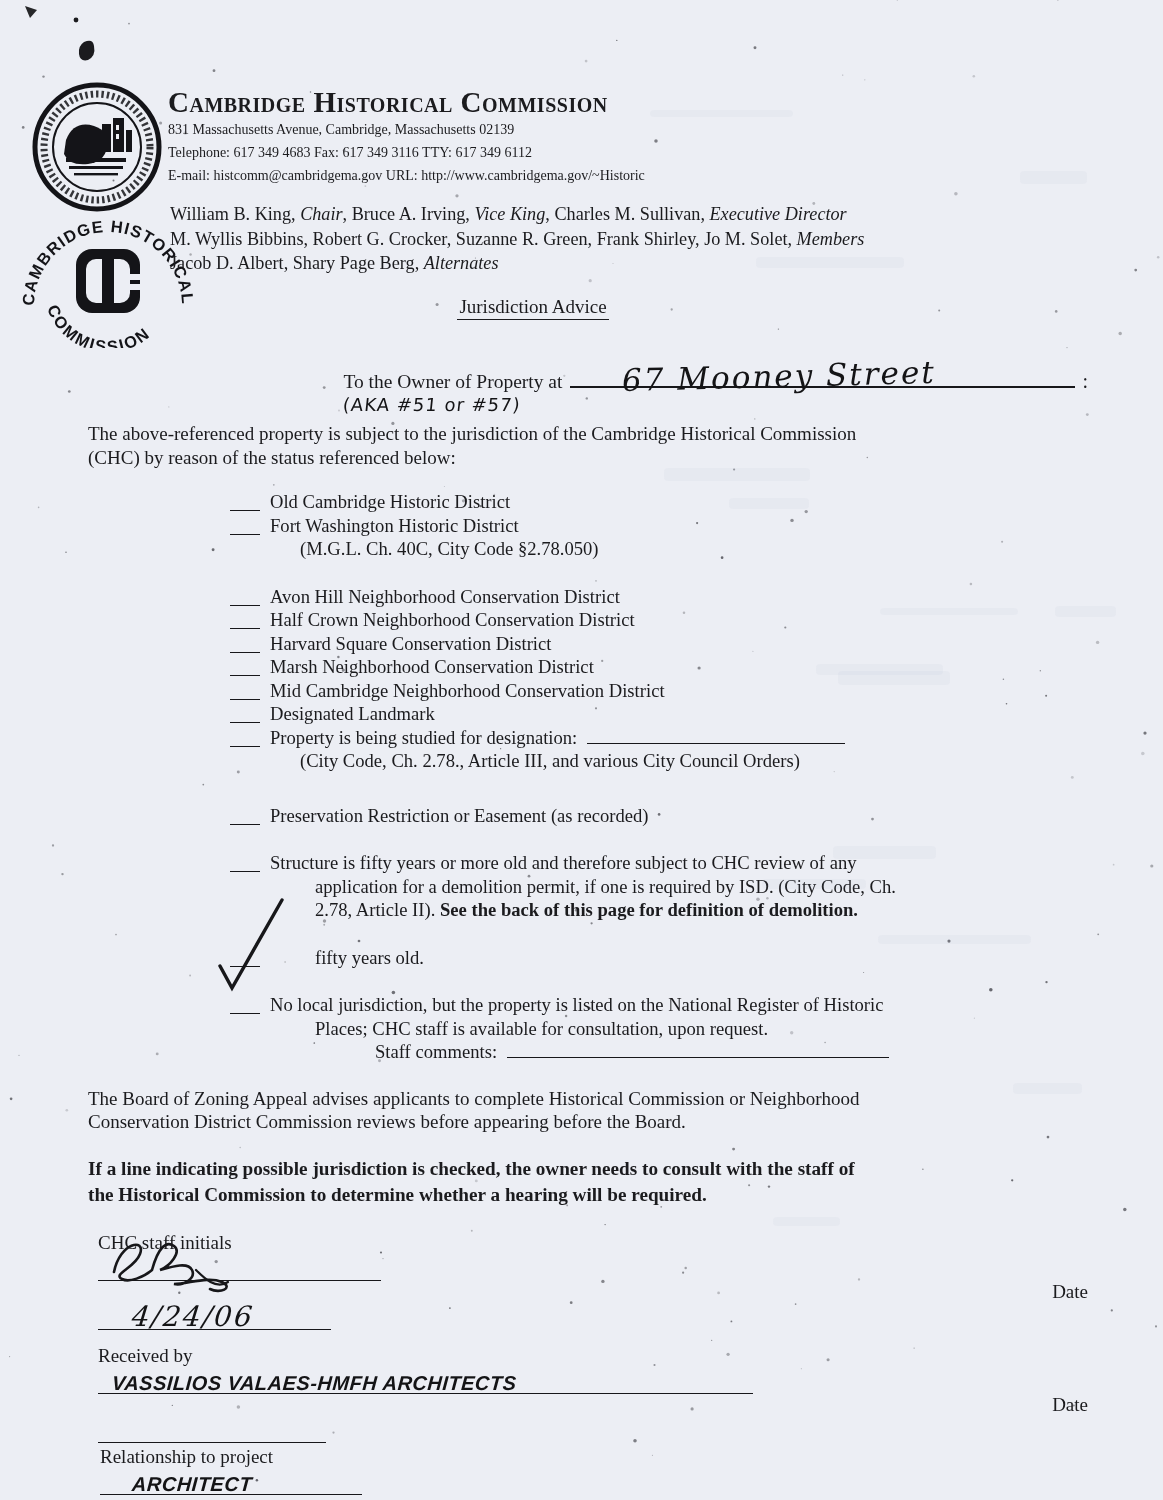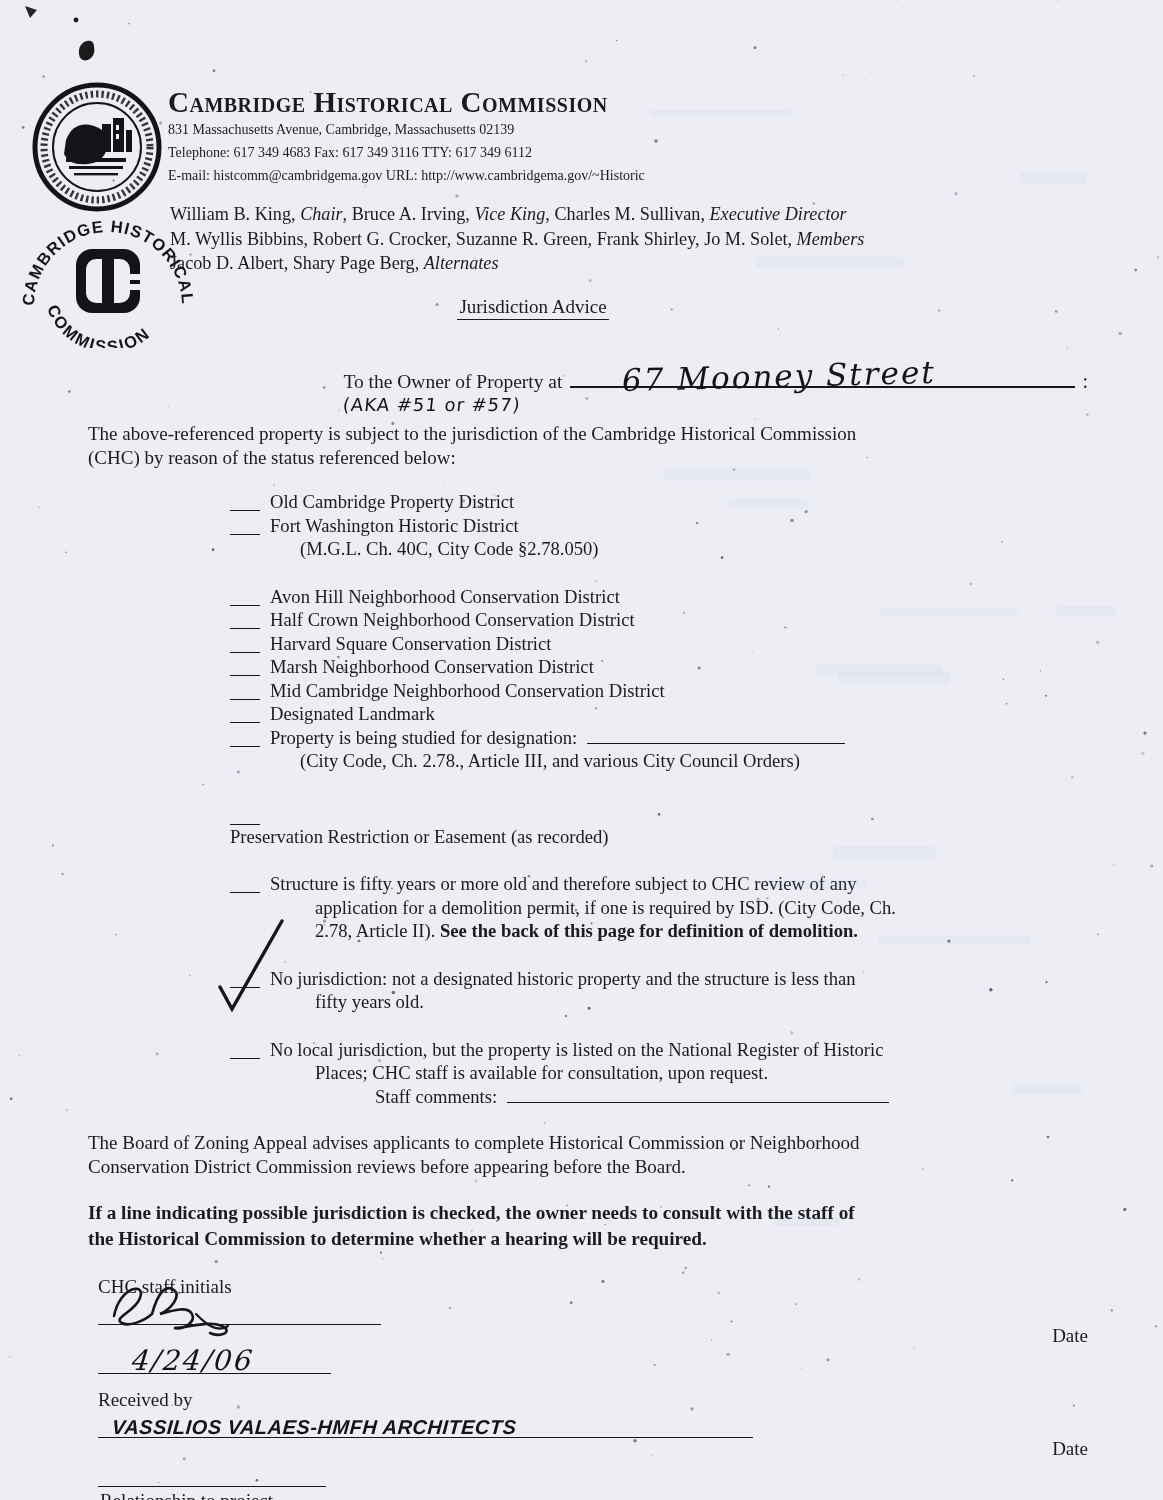--- a/index.html
+++ b/index.html
@@ -27,21 +27,21 @@
              font-style:italic;font-size:31px;letter-spacing:2px;transform:rotate(-1.5deg);white-space:nowrap;}
   .aka-row{margin:-2px 0 0 255px;font-family:"DejaVu Sans",sans-serif;font-size:18px;
            transform:skewX(-6deg);letter-spacing:1px;}
   .intro{margin-top:7px;line-height:23.5px;}
   
   .checklist{margin-top:21px;font-size:18.6px;}
   .cl-item{position:relative;margin-left:142px;line-height:23.5px;display:flex;align-items:flex-start;}
   .cl-item.note{margin-left:212px;}
   .cl-item.note2{margin-left:287px;}
   .cl-item.gap{margin-top:24px;}
-  .cl-item.gap-lg{margin-top:31px;flex-direction:column;}
+  .cl-item.gap-lg{margin-top:31px;}
   .blank-mark{flex:none;display:inline-block;width:30px;height:20px;border-bottom:1.9px solid #17171a;margin-right:10px;}
   .lines .l{white-space:nowrap;}
   .lines .l.cont{margin-left:45px;}
   .lines b{font-weight:bold;}
   .tail{display:inline-block;border-bottom:1.8px solid #17171a;height:17px;margin-left:10px;vertical-align:baseline;}
   .check-svg{position:absolute;left:-14px;top:-52px;overflow:visible;pointer-events:none;}
   
   .board-note{margin-top:23px;line-height:23.5px;}
   .bold-note{margin-top:22px;line-height:26px;font-weight:bold;font-size:19.2px;}
   
@@ -135,21 +135,21 @@
 
     <div class="intro" id="intro">
         <div>The above-referenced property is subject to the jurisdiction of the Cambridge Historical Commission</div>
         <div>(CHC) by reason of the status referenced below:</div>
       </div>
 
     <div class="checklist" id="checklist">
         <div class="cl-item">
           <span class="blank-mark"></span>
           <span class="lines">
-            <div class="l"><span>Old Cambridge Property District</span></div>
+            <div class="l"><span>Old Cambridge Historic District</span></div>
           </span>
         </div>
         <div class="cl-item">
           <span class="blank-mark"></span>
           <span class="lines">
             <div class="l"><span>Fort Washington Historic District</span></div>
           </span>
         </div>
         <div class="cl-item note">
           <span class="lines">
@@ -216,21 +216,20 @@
             <div class="l cont"><span>application for a demolition permit, if one is required by ISD. (City Code, Ch.</span></div>
             <div class="l cont"><span>2.78, Article II).  </span><b>See the back of this page for definition of demolition.</b></div>
           </span>
         </div>
         <div class="cl-item gap">
           <span class="blank-mark"></span>
           <svg class="check-svg" width="80" height="110" viewBox="0 0 80 110">
             <path d="M4 72 L16 94 L66 6" fill="none" stroke="#17171a" stroke-width="3.4" stroke-linecap="round"></path>
           </svg>
           <span class="lines">
-            <div class="l"><span>No jurisdiction: not a designated historic property and the structure is less than</span></div>
             <div class="l cont"><span>fifty years old.</span></div>
           </span>
         </div>
         <div class="cl-item gap">
           <span class="blank-mark"></span>
           <span class="lines">
             <div class="l"><span>No local jurisdiction, but the property is listed on the National Register of Historic</span></div>
             <div class="l cont"><span>Places; CHC staff is available for consultation, upon request.</span></div>
           </span>
         </div>

